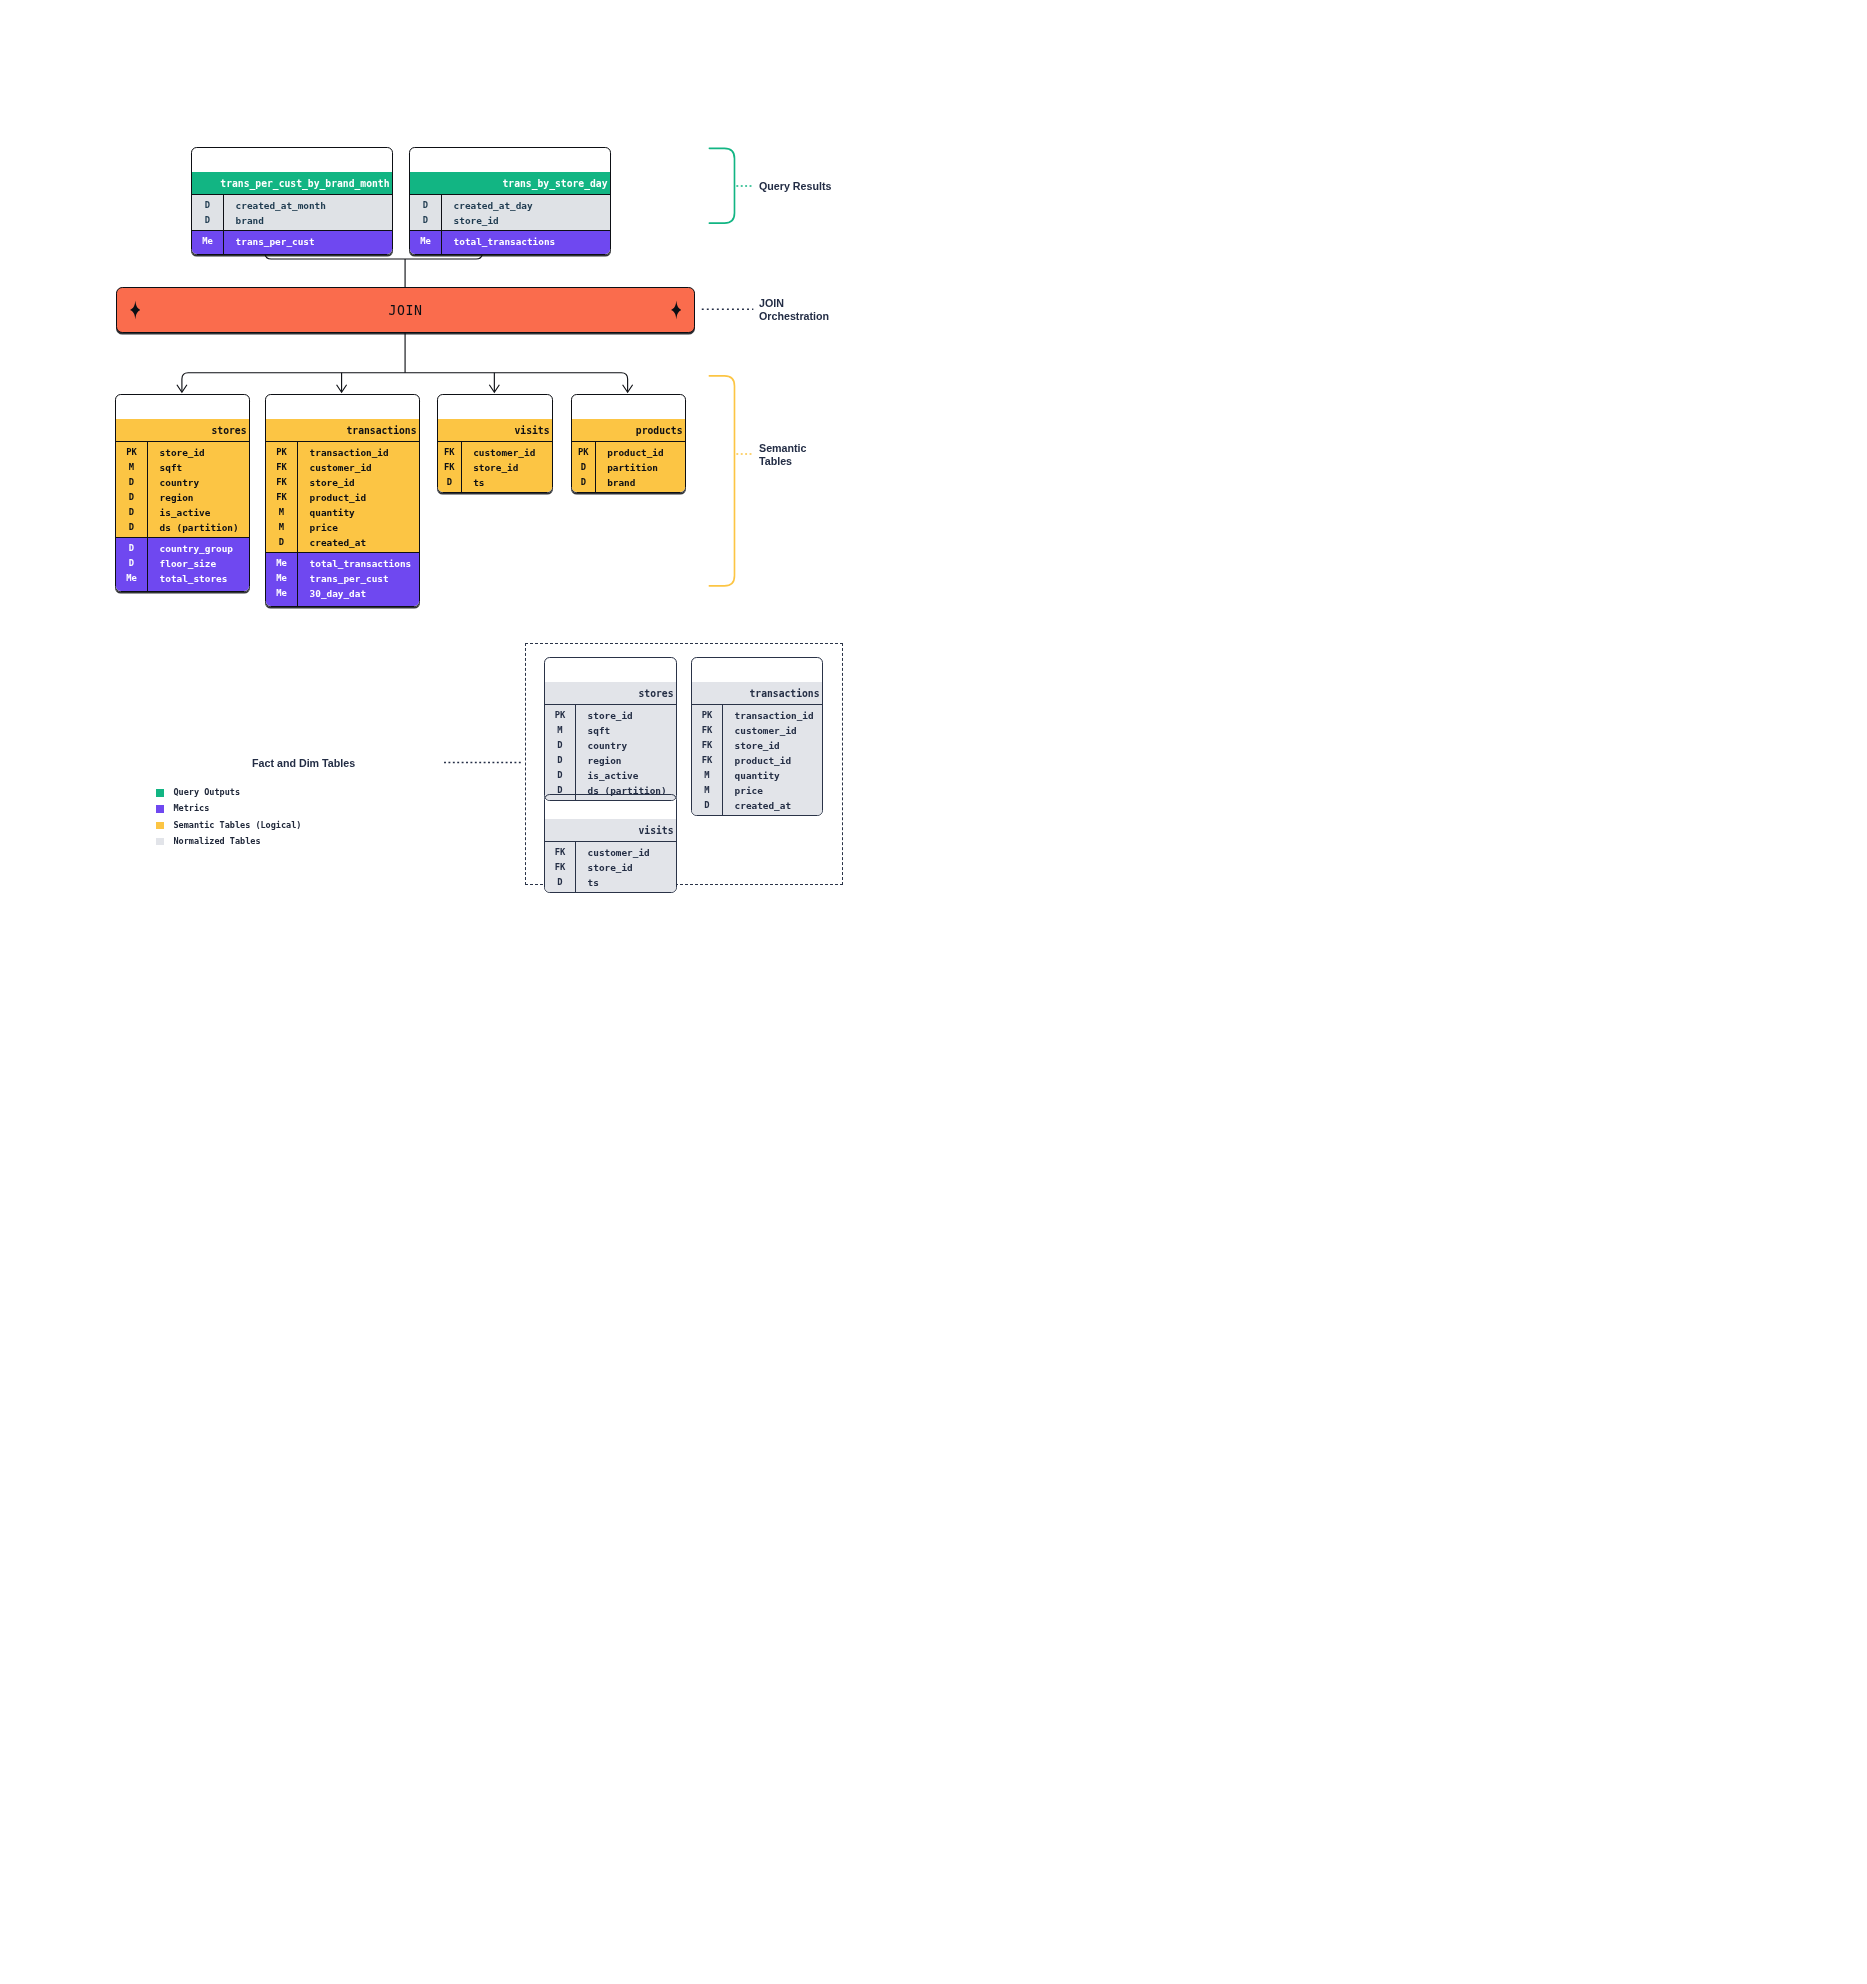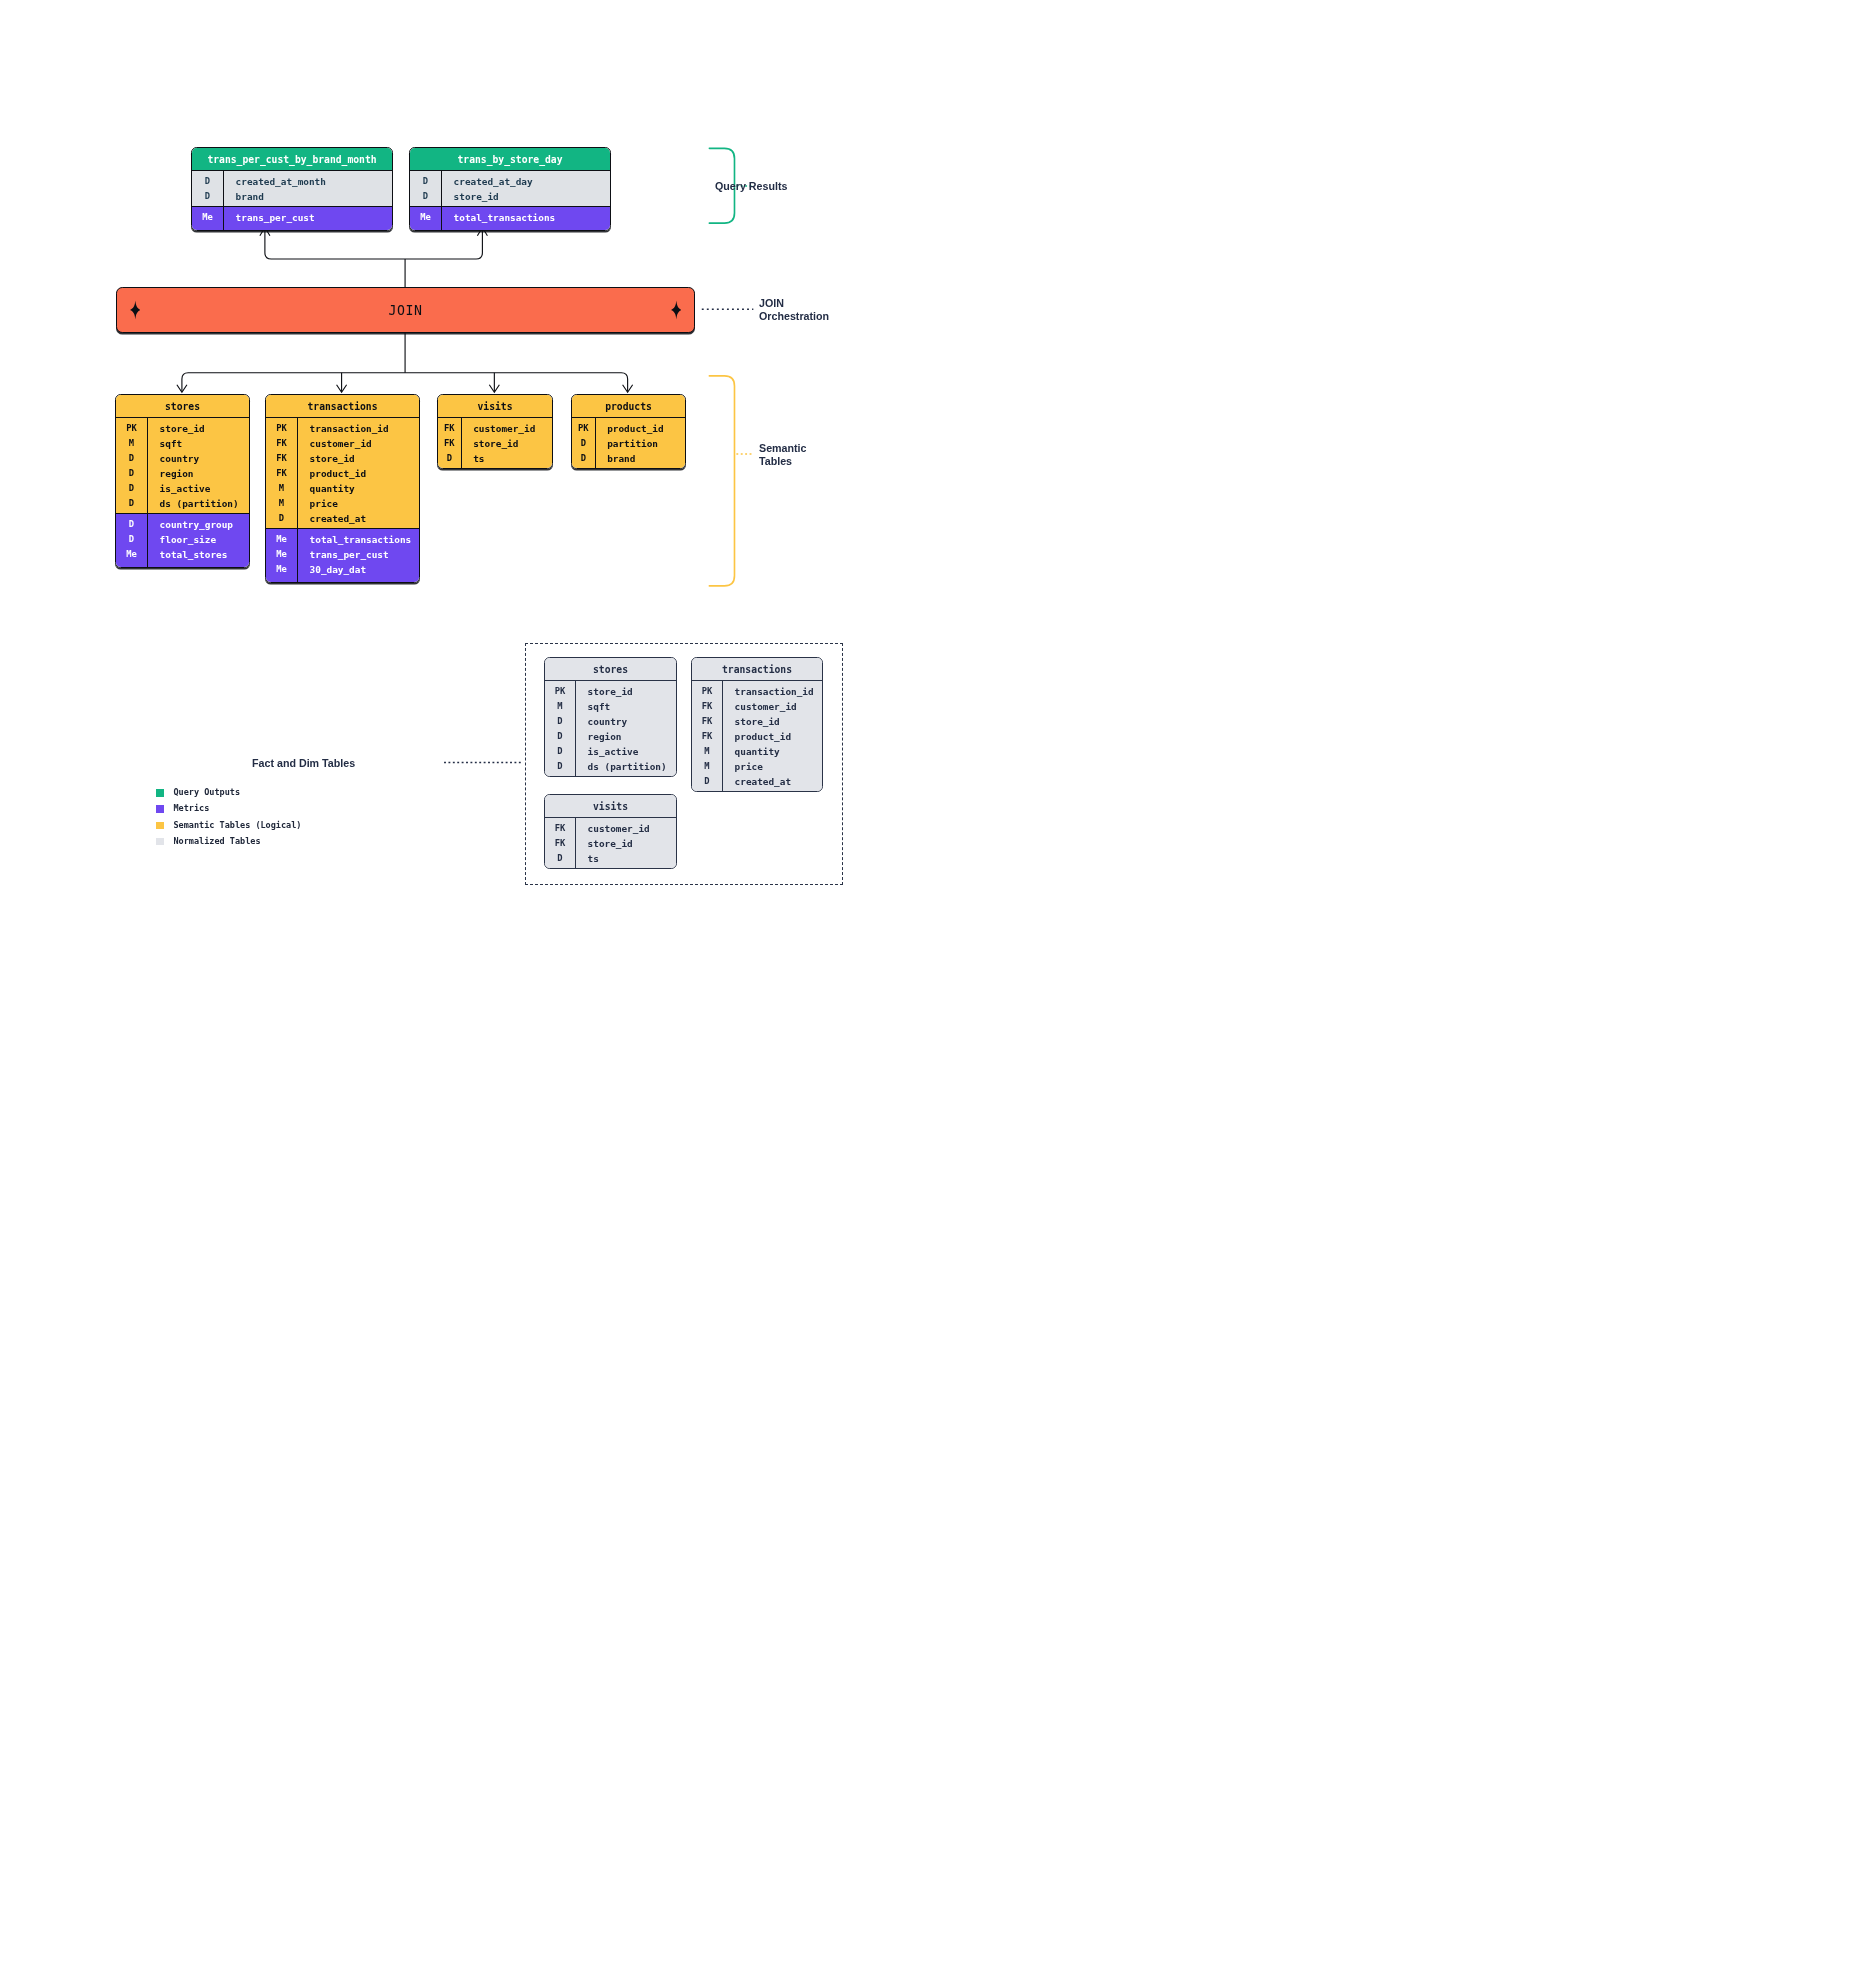--- a/index.html
+++ b/index.html
@@ -10,21 +10,21 @@
         background:#FA6C4D;border-radius:15px;}
   #card-inner{position:absolute;left:2.5px;right:2.5px;top:49px;bottom:2.5px;
         background:#ffffff;border-radius:8.8px 8.8px 13.2px 13.2px;}
   #logo{position:absolute;left:12px;top:8.2px;width:29px;height:29px;}
   #page-title{position:absolute;right:22.6px;top:15px;font-size:17px;font-weight:700;
         color:#101420;letter-spacing:0.1px;}
   
   .tbl{position:absolute;border:1.3px solid #0d0f14;border-radius:5.7px;overflow:hidden;
        font-family:"DejaVu Sans Mono","Liberation Mono",monospace;font-weight:bold;
        box-shadow:0 1.6px 0 rgba(13,15,20,.85);}
-  .t-head{text-align:center;font-size:9.7px;padding:5.7px 2.5px;border-bottom:1.3px solid #0d0f14;}
+  .t-head{text-align:right;font-size:9.7px;padding:5.7px 2.5px;border-bottom:1.3px solid #0d0f14;margin-top:24px;}
   .t-body{position:relative;}
   .t-body::before{content:"";position:absolute;left:var(--kw);top:0;bottom:0;width:1.3px;
        background:var(--line,#0d0f14);}
   .t-sec{padding:2.5px 0;}
   .t-row{display:flex;line-height:15px;font-size:9.4px;}
   .t-key{width:var(--kw);flex:none;text-align:center;font-size:8.8px;}
   .t-name{padding-left:12.6px;white-space:nowrap;}
   .t-fields{background:var(--rowbg);color:var(--rowfg);}
   .t-metrics{background:#6F48F0;color:#ffffff;border-top:1.3px solid #0d0f14;padding:3.1px 0 4.4px;}
   .green{--kw:31px;--rowbg:#DFE2E6;--rowfg:#1F3B50;}
@@ -274,21 +274,21 @@
             <div class="t-name">partition</div>
           </div>
           <div class="t-row">
             <div class="t-key">D</div>
             <div class="t-name">brand</div>
           </div>
         </div>
       </div>
     </div>
 
-  <div class="note" id="query-results-label" style="left:715px;top:180px;">Query Results</div>
+  <div class="note" id="query-results-label" style="left:759px;top:180px;">Query Results</div>
   <div class="note" style="left:759px;top:297px;">
     <div>JOIN</div>
     <div>Orchestration</div>
   </div>
   <div class="note" style="left:759px;top:442px;">
     <div>Semantic</div>
     <div>Tables</div>
   </div>
   <div class="note" id="fact-dim-label" style="left:252px;top:757px;">Fact and Dim Tables</div>
 

